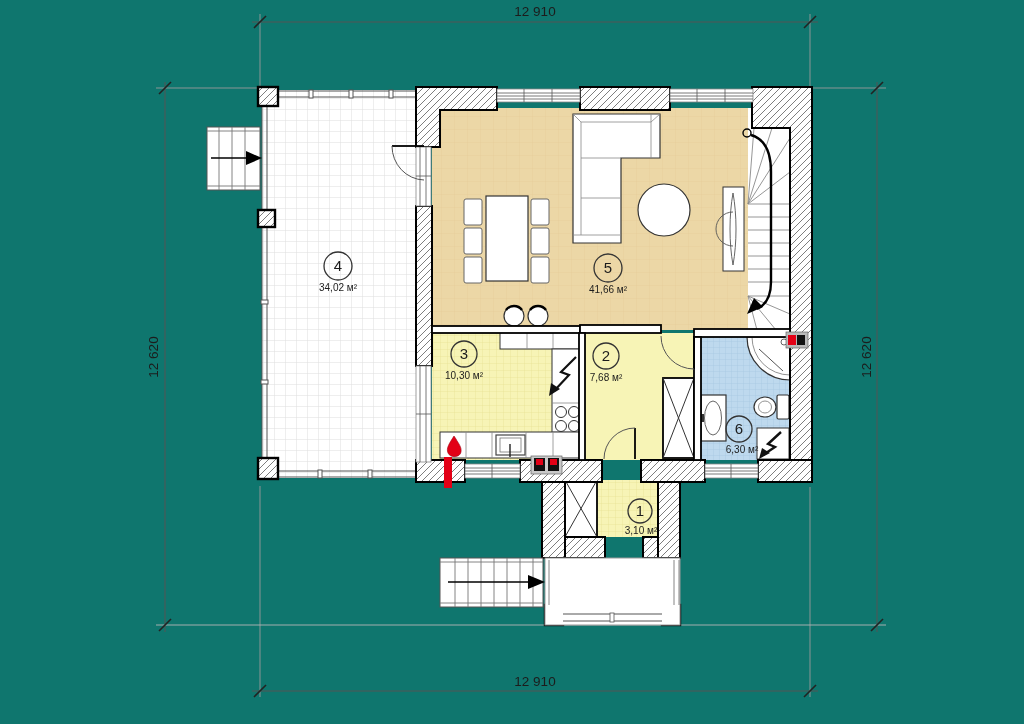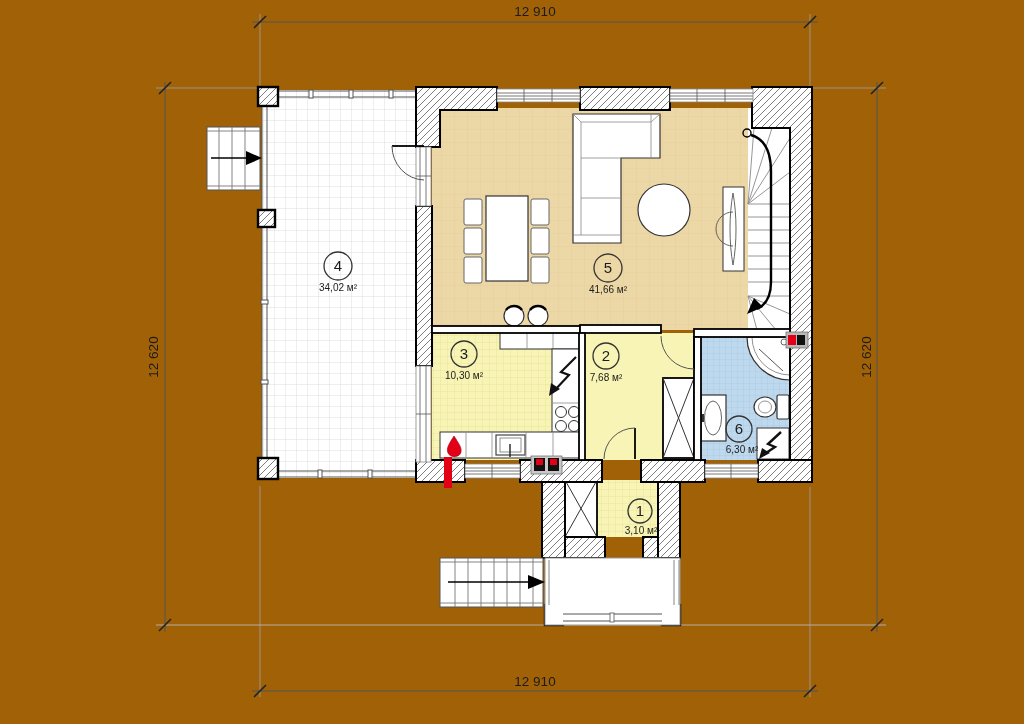--- a/index.html
+++ b/index.html
@@ -1,16 +1,16 @@
 <!DOCTYPE html>
 <html><head>
 <meta charset="utf-8">
 <style>
   html,body{margin:0;padding:0;background:#fff;}
-  .stage{width:1024px;height:724px;position:relative;background:#a16207;overflow:hidden;}
+  .stage{width:1024px;height:724px;position:relative;background:#0f766e;overflow:hidden;}
   svg{display:block;font-family:"Liberation Sans",sans-serif;}
   text{fill:#1c1c1c;}
   .dimtxt{font-size:13.5px;}
   .roomnum{font-size:15px;}
   .areatxt{font-size:10px;}
 </style>
 </head>
 <body>
 
 <div class="stage">

